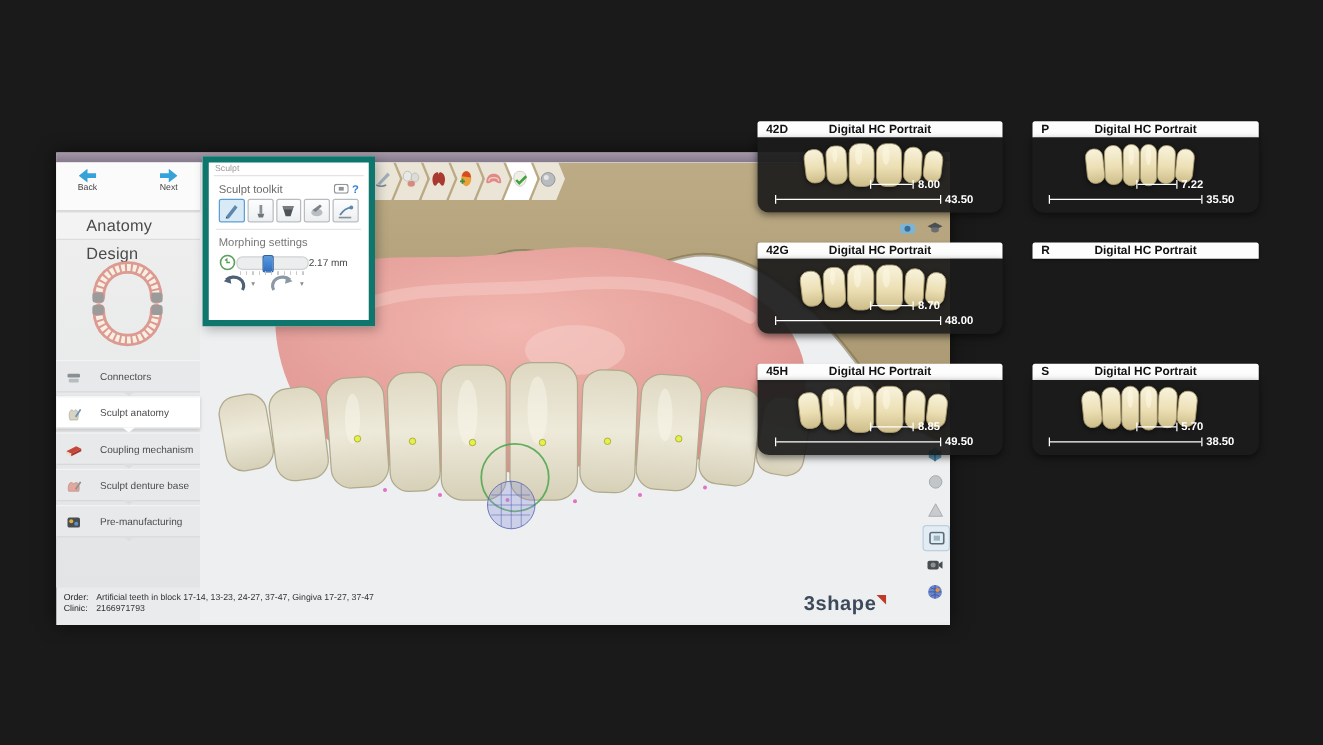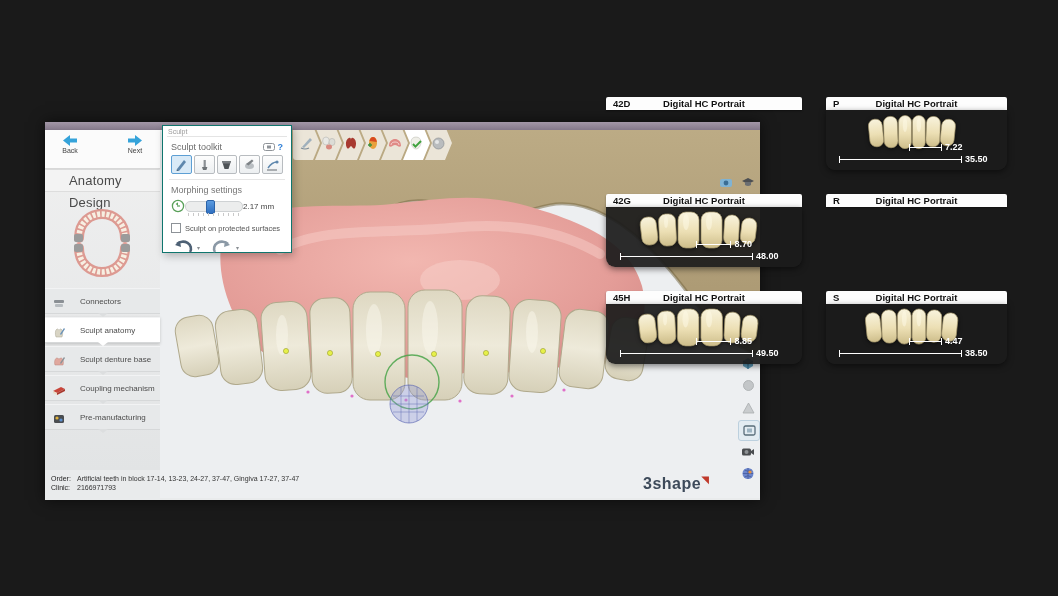--- a/index.html
+++ b/index.html
@@ -46,21 +46,21 @@
     clip-path:polygon(0 0,calc(100% - 7px) 0,100% 50%,calc(100% - 7px) 100%,0 100%,7px 50%);margin-left:-5px;cursor:pointer;}
   .wf-step:first-child{clip-path:polygon(0 0,calc(100% - 7px) 0,100% 50%,calc(100% - 7px) 100%,0 100%);margin-left:0;border-radius:3px 0 0 3px;}
   .wf-step.active{background:#ffffff;}
   .wf-step svg{display:block;}
 
   
   .vtool{position:absolute;width:20px;height:19px;display:flex;align-items:center;justify-content:center;border-radius:3px;cursor:pointer;}
   .vtool svg{display:block;}
 
   
-  #sculpt-panel{position:absolute;left:117px;top:3px;width:128px;height:126px;background:#fff;border:1px solid #0f766e;box-shadow:2px 3px 8px rgba(0,0,0,.25);z-index:5;}
+  #sculpt-panel{position:absolute;left:117px;top:3px;width:128px;height:126px;background:#fff;border:5px solid #0f766e;box-shadow:2px 3px 8px rgba(0,0,0,.25);z-index:5;}
   #sculpt-panel .panel-title{font-size:7px;color:#9a9a9a;padding:2px 0 1px 5px;}
   #sculpt-panel .panel-inner{margin:0 4px;border-top:1px solid #e4e4e4;padding:4px 2px 0 2px;}
   .toolkit-head{display:flex;align-items:center;font-size:9px;color:#6b6b6b;padding:1px 2px 3px 2px;}
   .toolkit-head .spacer{flex:1;}
   .help-q{color:#2f7fd6;font-weight:bold;font-size:9px;margin-left:3px;cursor:pointer;}
   .toolrow{display:flex;gap:2px;padding:0 2px 5px 2px;border-bottom:1px solid #e6e6e6;}
   .toolbtn{width:19px;height:17px;border:1px solid #b8bcc0;background:linear-gradient(#fdfdfd,#eceff1);display:flex;align-items:center;justify-content:center;cursor:pointer;border-radius:2px;}
   .toolbtn.selected{border-color:#5d9fd4;background:#d9eaf7;}
   .morph-title{font-size:9px;color:#777;padding:5px 2px 4px 2px;}
   .morph-row{display:flex;align-items:center;gap:0;padding:0 2px;}
@@ -348,35 +348,35 @@
             <svg width="14" height="12" viewBox="0 0 14 12">
                 <path d="M4,11 C3,8 3,4 5,3 C6,2.5 6.5,4 7,4 C7.5,4 8,2.5 9,3 C11,4 11,8 10,11 Z" fill="#d8d4c4" stroke="#a9a493" stroke-width=".5"></path>
                 <path d="M8,8 L12,2 L13,3 L9,9 Z" fill="#6a92b8"></path>
               </svg>
           </span>
           <span class="step-label">Sculpt anatomy</span>
         </div>
         <div class="step">
           <span class="step-icon">
             <svg width="14" height="12" viewBox="0 0 14 12">
-                <path d="M3,10 C2,7 3,3 5,3 C6,3 6.5,4 7,4 C7.5,4 8,3 9,3 C11,3 12,7 11,10 Z" fill="#e0a89e" stroke="#bb8378" stroke-width=".5"></path>
-                <path d="M8,8 L12,2 L13,3 L9,9 Z" fill="#8a9298"></path>
+                <path d="M1,7 L9,3 L13,5 L5,9 Z" fill="#c8453a"></path>
+                <path d="M1,7 L5,9 L5,11 L1,9 Z" fill="#e8ddc8"></path>
+                <path d="M5,9 L13,5 L13,7 L5,11 Z" fill="#a8382e"></path>
               </svg>
           </span>
-          <span class="step-label">Sculpt denture base</span>
+          <span class="step-label">Coupling mechanism</span>
         </div>
         <div class="step">
           <span class="step-icon">
             <svg width="14" height="12" viewBox="0 0 14 12">
-                <path d="M1,7 L9,3 L13,5 L5,9 Z" fill="#c8453a"></path>
-                <path d="M1,7 L5,9 L5,11 L1,9 Z" fill="#e8ddc8"></path>
-                <path d="M5,9 L13,5 L13,7 L5,11 Z" fill="#a8382e"></path>
+                <path d="M3,10 C2,7 3,3 5,3 C6,3 6.5,4 7,4 C7.5,4 8,3 9,3 C11,3 12,7 11,10 Z" fill="#e0a89e" stroke="#bb8378" stroke-width=".5"></path>
+                <path d="M8,8 L12,2 L13,3 L9,9 Z" fill="#8a9298"></path>
               </svg>
           </span>
-          <span class="step-label">Coupling mechanism</span>
+          <span class="step-label">Sculpt denture base</span>
         </div>
         <div class="step">
           <span class="step-icon">
             <svg width="14" height="12" viewBox="0 0 14 12">
                 <rect x="2" y="2" width="10" height="8" rx="1.5" fill="#4a4d50"></rect>
                 <circle cx="5" cy="5" r="1.6" fill="#e0b23c"></circle>
                 <circle cx="9" cy="7" r="1.6" fill="#5b8fd0"></circle>
               </svg>
           </span>
           <span class="step-label">Pre-manufacturing</span>
@@ -435,24 +435,20 @@
               <circle cx="7" cy="7" r="5.6" fill="none" stroke="#59a059" stroke-width="1.3"></circle>
               <path d="M7,3.2 L4.6,5 L7,6.8 Z" fill="#59a059"></path>
               <path d="M6,7 h3" stroke="#59a059" stroke-width="1.2"></path>
             </svg>
           <div class="slider">
             <div class="handle"></div>
             <div class="slider-ticks"></div>
           </div>
           <span class="slider-value">2.17 mm</span>
         </div>
-        <div class="chk-row">
-          <div class="chk"></div>
-          <span class="chk-label">Sculpt on protected surfaces</span>
-        </div>
         <div class="undo-row">
           <svg width="20" height="14" viewBox="0 0 20 14">
               <path d="M17,12 A8,7 0 0 0 4,4" stroke="#4e6175" stroke-width="2.6" fill="none"></path>
               <path d="M7,1 L2,5 L8,7 Z" fill="#4e6175"></path>
             </svg>
           <span class="caret">▾</span>
           <svg width="20" height="14" viewBox="0 0 20 14" style="margin-left:8px">
               <path d="M3,12 A8,7 0 0 1 16,4" stroke="#8b99a6" stroke-width="2.6" fill="none"></path>
               <path d="M13,1 L18,5 L12,7 Z" fill="#8b99a6"></path>
             </svg>
@@ -465,20 +461,31 @@
       <div><span class="lbl">Order:</span><span>Artificial teeth in block 17-14, 13-23, 24-27, 37-47, Gingiva 17-27, 37-47</span></div>
       <div><span class="lbl">Clinic:</span><span>2166971793</span></div>
     </div>
     <div id="brand-logo"><span>3shape</span><span class="mark">◥</span></div>
   </div>
 
   <div class="card col1 row1">
     <div class="card-header">
       <span class="card-code">42D</span>
       <span class="card-title">Digital HC Portrait</span>
+    </div>
+    <div class="card-body">
+      <svg class="card-teeth" width="118" height="40">
+          <use href="#teeth-upper"></use>
+        </svg>
+      <div class="ruler small">
+          <span class="ruler-label">8.00</span>
+        </div>
+      <div class="ruler big">
+          <span class="ruler-label">43.50</span>
+        </div>
     </div>
   </div>
 
   <div class="card col1 row2">
     <div class="card-header">
       <span class="card-code">42G</span>
       <span class="card-title">Digital HC Portrait</span>
     </div>
     <div class="card-body">
       <svg class="card-teeth" width="124" height="42">
@@ -539,21 +546,21 @@
   <div class="card col2 row3">
     <div class="card-header">
       <span class="card-code">S</span>
       <span class="card-title">Digital HC Portrait</span>
     </div>
     <div class="card-body">
       <svg class="card-teeth" width="98" height="41">
           <use href="#teeth-lower"></use>
         </svg>
       <div class="ruler small">
-          <span class="ruler-label">4.47</span>
+          <span class="ruler-label">5.70</span>
         </div>
       <div class="ruler big">
           <span class="ruler-label">38.50</span>
         </div>
     </div>
   </div>
 
 </div>
 
 </body></html>

